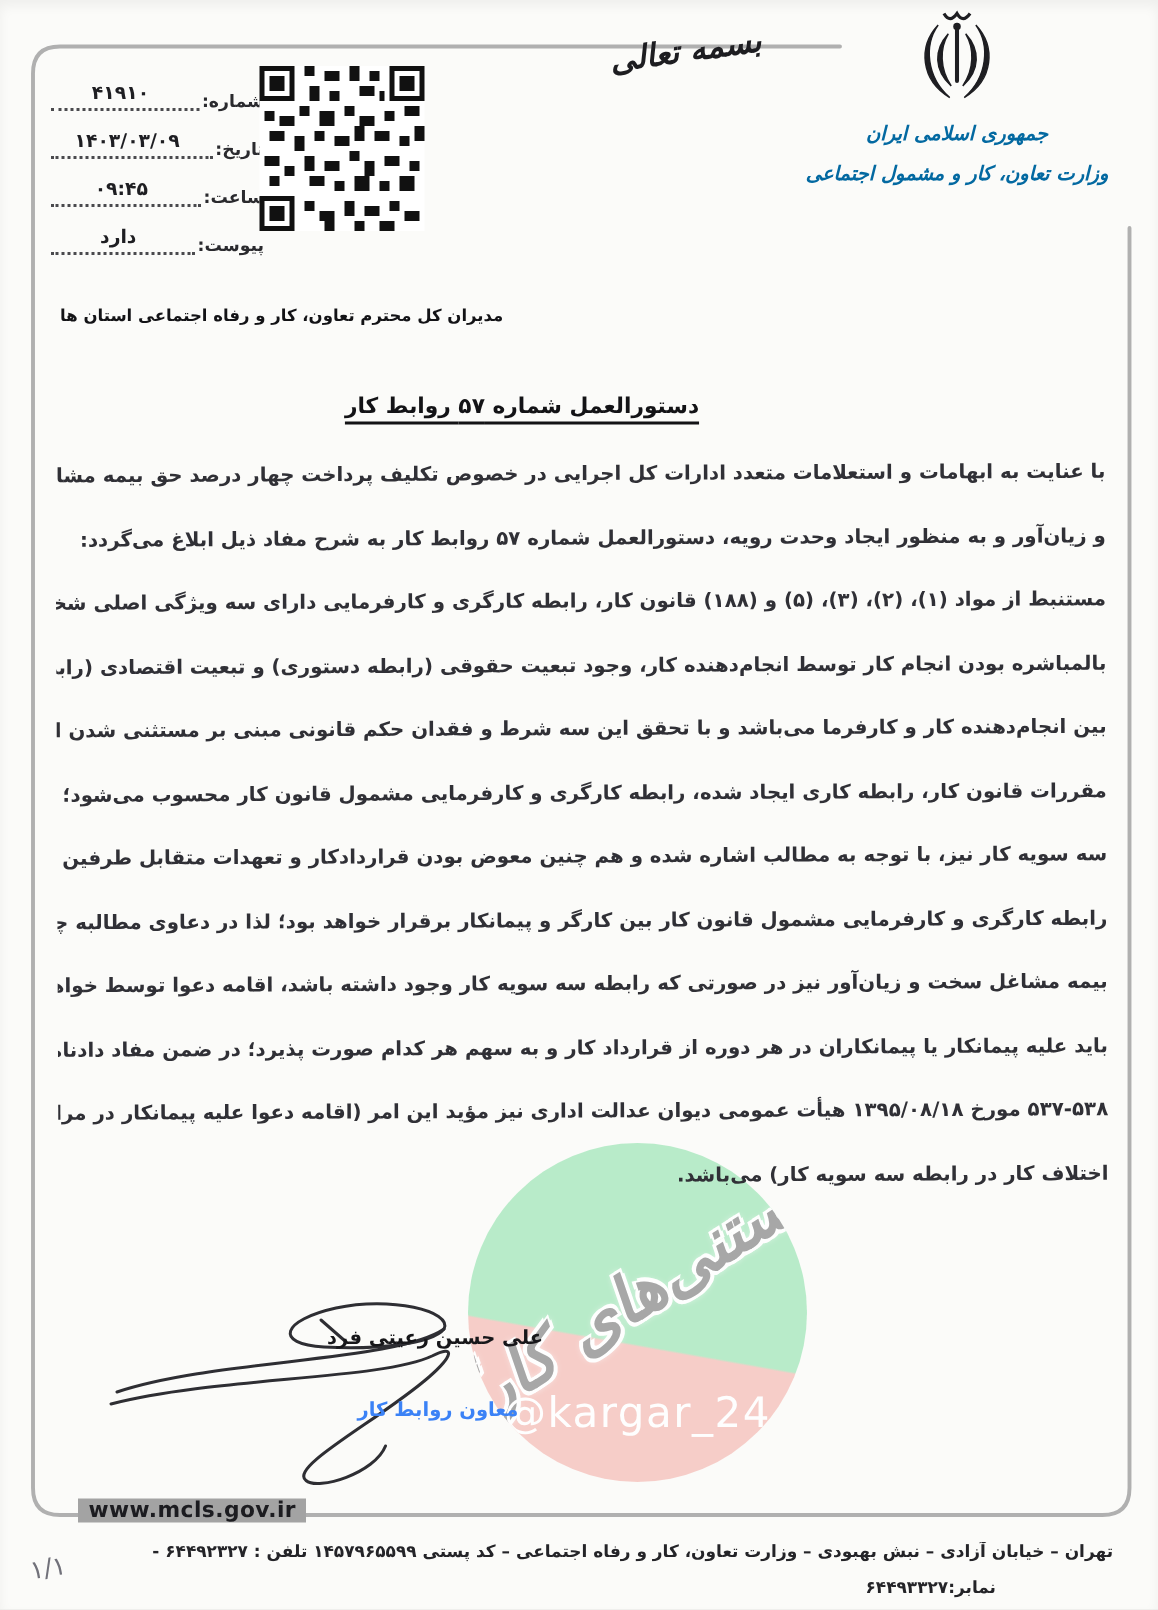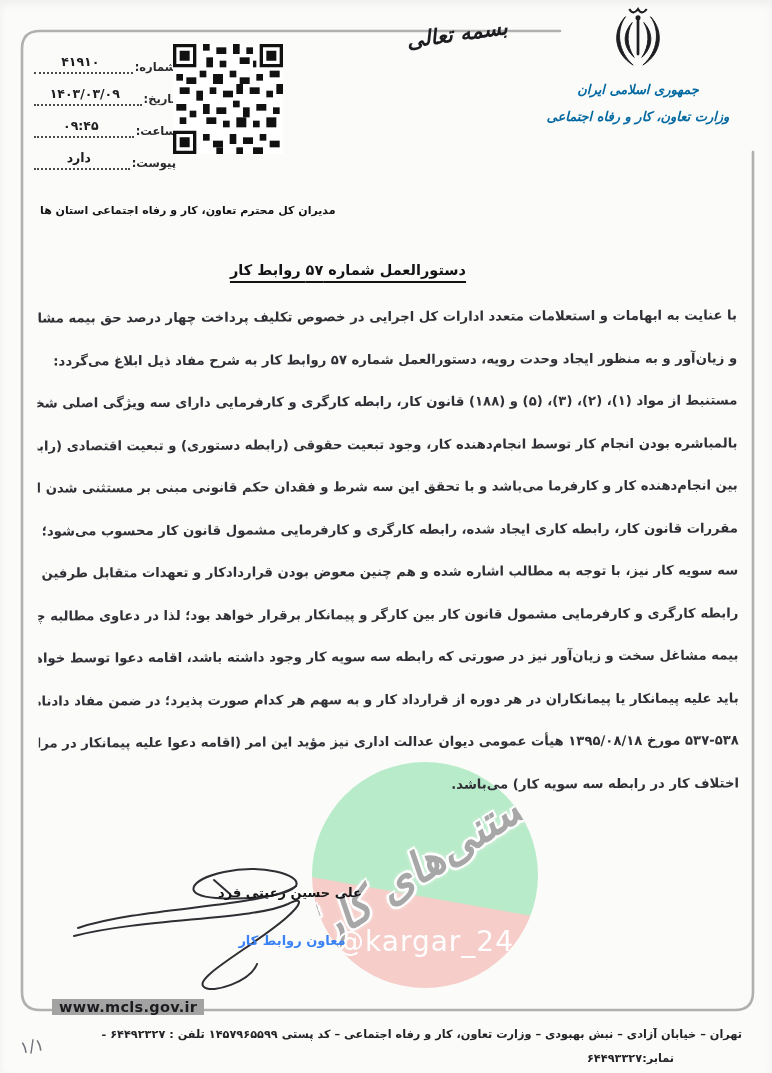--- a/index.html
+++ b/index.html
@@ -54,21 +54,21 @@
   .sig-svg{left:64px;top:856px;z-index:3;}
   .sig-text{left:222px;top:884px;width:140px;text-align:center;z-index:3;}
   .sig-name{font-size:13px;font-weight:bold;color:#17171a;line-height:18px;white-space:nowrap;}
   .sig-title{font-size:13px;font-weight:bold;color:#3b82f6;line-height:18px;margin-top:30px;white-space:nowrap;}
 
   
   .website{left:52px;top:999px;z-index:2;background:#a3a3a3;padding:0 7px;
     font-size:14.5px;font-weight:bold;color:#1c1c20;direction:ltr;letter-spacing:.3px;}
   .address{top:1028px;right:30px;left:30px;text-align:right;
     font-size:11.3px;font-weight:bold;color:#242428;z-index:2;white-space:nowrap;overflow:hidden;}
-  .fax{top:1052px;right:98px;font-size:11.3px;font-weight:bold;color:#242428;z-index:2;}
+  .fax{top:1052px;right:108px;font-size:11.3px;font-weight:bold;color:#242428;z-index:2;}
   .pagenum{left:20px;top:1036px;font-size:17px;color:#71717a;transform:rotate(-9deg);z-index:2;}
 </style>
 </head>
 <body>
 
 <div class="page">
 
   <svg class="abs border-svg" width="772" height="1073" viewBox="0 0 772 1073" aria-hidden="true">
     <path d="M560,31 H40 Q22,31 22,49 V992 Q22,1010 40,1010 H735 Q753,1010 753,992 V152" fill="none" stroke="#b0b0b0" stroke-width="2.6" stroke-linecap="round"></path>
   </svg>
@@ -79,21 +79,21 @@
         <path d="M21 5 q4 7 9 0 q4 7 9 0" fill="none" stroke-width="2.2"></path>
         <circle cx="30" cy="14" r="2.6" stroke="none"></circle>
         <rect x="28.6" y="15" width="2.8" height="38" rx="1.4" stroke="none"></rect>
         <path d="M24 19 C14 30 14 44 26 55 C18 43 18 29 24 19 Z" stroke-width="1"></path>
         <path d="M36 19 C46 30 46 44 34 55 C42 43 42 29 36 19 Z" stroke-width="1"></path>
         <path d="M17 13 C3 28 5 51 25 63 C9 49 7 27 17 13 Z" stroke-width="1"></path>
         <path d="M43 13 C57 28 55 51 35 63 C51 49 53 27 43 13 Z" stroke-width="1"></path>
       </g>
     </svg>
     <div class="org-line">جمهوری اسلامی ایران</div>
-    <div class="org-line">وزارت تعاون، کار و رفاه اجتماعی</div>
+    <div class="org-line">وزارت تعاون، کار و مشمول اجتماعی</div>
   </div>
 
   <div class="abs bismillah">بسمه تعالی</div>
 
   <div class="abs meta-block">
     <div class="meta-row">
       <span class="meta-label">شماره:</span>
       <span class="meta-dots">
         <span class="meta-value">۴۱۹۱۰</span>
       </span>

